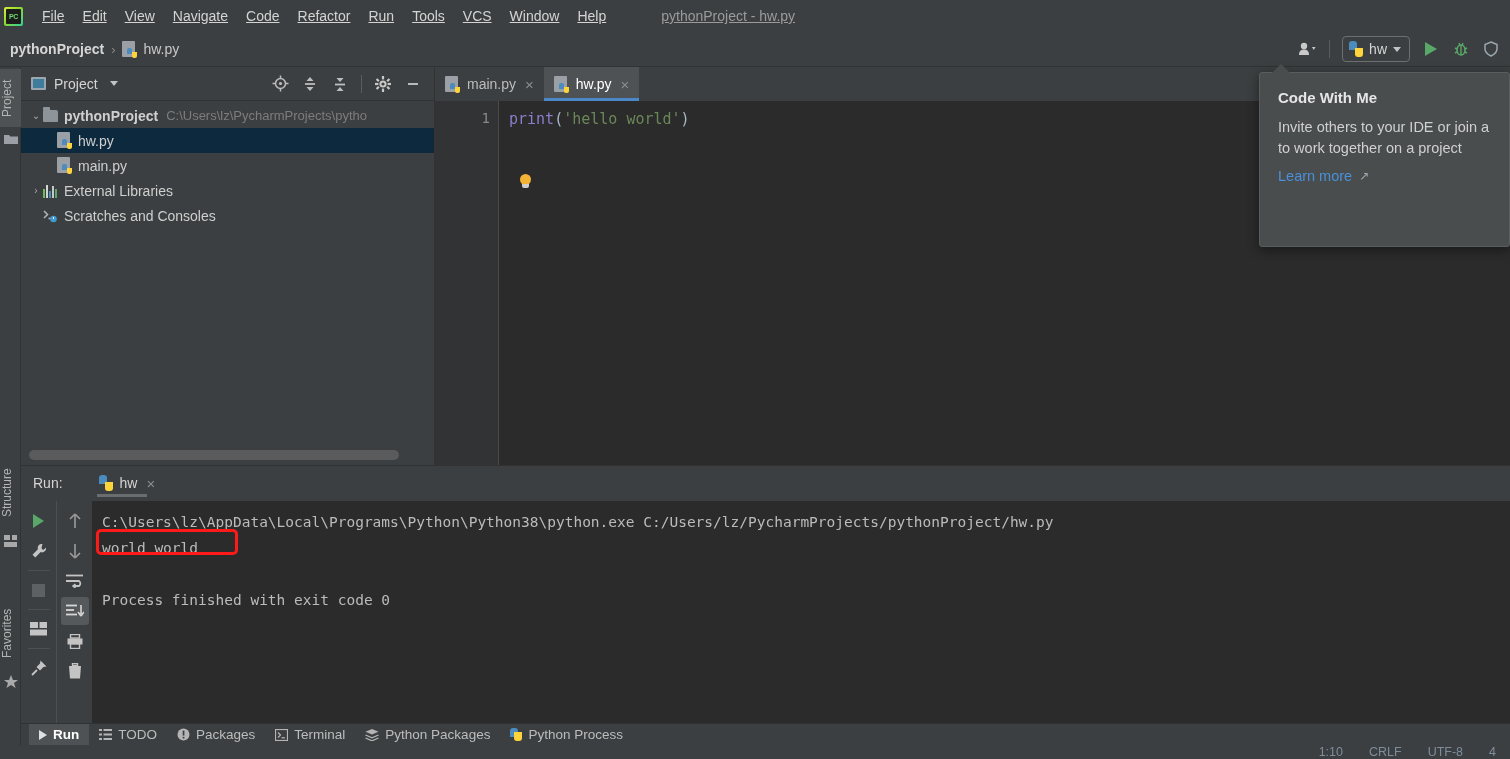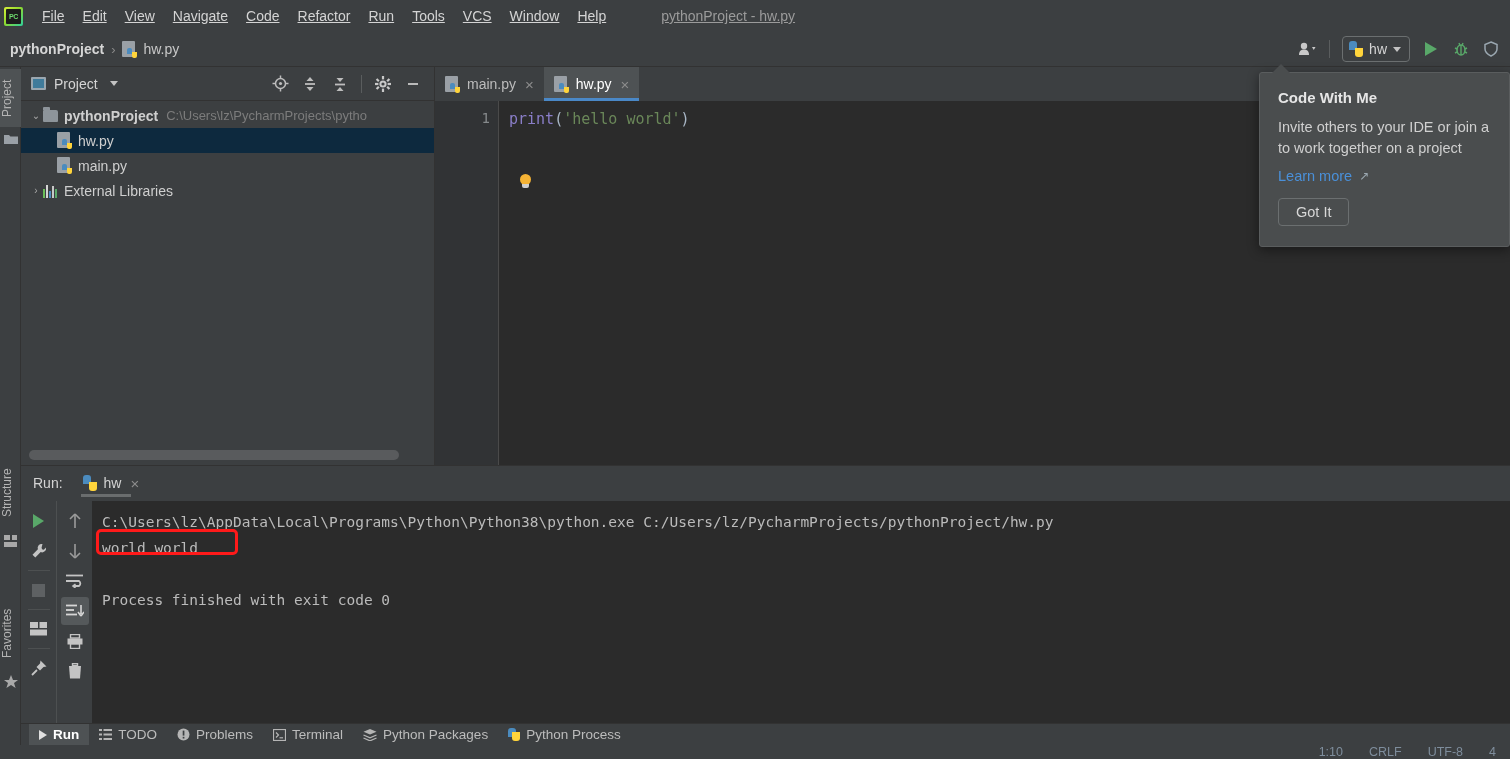--- a/index.html
+++ b/index.html
@@ -172,21 +172,21 @@
   .bulb .base {
     position:absolute; left:4px; top:10px; width:7px; height:4px;
     background:#cfcfcf; border-radius:0 0 2px 2px;
   }
 
   
   .runpanel {
     position:absolute; left:21px; top:465px; right:0; height:258px;
     background:#3c3f41; border-top:1px solid #323232;
   }
-  .runhdr { height:34px; display:flex; align-items:center; padding-left:12px; }
+  .runhdr { height:34px; display:flex; align-items:center; padding-left:12px;gap:16px; }
   .runhdr .lbl { font-size:14px; color:#d4d4d4; margin-right:18px; }
   .runtab {
     display:flex; align-items:center; gap:7px; font-size:14px; color:#d4d4d4;
     position:relative; padding:0 6px 0 2px; height:35px;
   }
   .runtab:after {
     content:""; position:absolute; left:0; right:14px; bottom:4px; height:3px; background:#6a6d6e;
   }
   .runbody { position:absolute; left:0; top:35px; right:0; bottom:0; display:flex; }
   .runtools {
@@ -431,20 +431,32 @@
         <span class="libicon">
           <i style="height:9px;background:#6bbf59;"></i>
             <i style="height:13px;background:#d4d4d4;"></i>
             <i style="height:7px;background:#4b8bbe;"></i>
             <i style="height:12px;background:#c7c7c7;"></i>
             <i style="height:9px;background:#59a869;"></i>
         </span>
         <span class="tlabel">External Libraries</span>
       </div>
 
+      <div class="trow">
+        <span class="arrow"></span>
+        <span class="scratchicon">
+          <svg width="15" height="14" viewBox="0 0 15 14">
+            <path d="M1 2 L4.5 5.5 L1 9" fill="none" stroke="#b0b0b0" stroke-width="1.6"></path>
+            <line x1="5.5" y1="9.5" x2="11" y2="9.5" stroke="#b0b0b0" stroke-width="1.6"></line>
+            <circle cx="10.5" cy="10" r="3.3" fill="#3f9bd4"></circle>
+            <line x1="10.5" y1="8" x2="10.5" y2="10" stroke="#ffffff" stroke-width="1"></line>
+          </svg>
+        </span>
+        <span class="tlabel">Scratches and Consoles</span>
+      </div>
     </div>
 
     <div class="hscroll"></div>
   </div>
 
   <div class="editor">
     <div class="tabbar">
       <div class="tab">
         <span class="filepy">
             <span class="sheet"></span>
@@ -584,21 +596,21 @@
           <rect x="4.5" y="9" width="8.5" height="2" fill="#b5b5b5"></rect>
       </svg>
       <span>TODO</span>
     </div>
     <div class="bitem">
       <svg width="13" height="13" viewBox="0 0 13 13">
         <circle cx="6.5" cy="6.5" r="6" fill="#b5b5b5"></circle>
         <rect x="5.7" y="2.6" width="1.7" height="5" fill="#3c3f41"></rect>
         <rect x="5.7" y="8.8" width="1.7" height="1.7" fill="#3c3f41"></rect>
       </svg>
-      <span>Problems</span>
+      <span>Packages</span>
     </div>
     <div class="bitem">
       <svg width="13" height="12" viewBox="0 0 13 12">
         <rect x="0.5" y="0.5" width="12" height="11" fill="none" stroke="#b5b5b5" stroke-width="1.2"></rect>
         <path d="M3 3.5 L5.5 6 L3 8.5" fill="none" stroke="#b5b5b5" stroke-width="1.2"></path>
         <line x1="6.5" y1="8.8" x2="10" y2="8.8" stroke="#b5b5b5" stroke-width="1.2"></line>
       </svg>
       <span>Terminal</span>
     </div>
     <div class="bitem">
@@ -624,16 +636,15 @@
 
   <div class="popup">
     <div class="arrowup"></div>
     <h3>Code With Me</h3>
     <p>Invite others to your IDE or join a</p>
     <p style="margin-top:-8px;">to work together on a project</p>
     <span class="learnmore">
       <span>Learn more</span>
       <span class="extlink">↗</span>
     </span>
-    <div><span class="gotit">Got It</span></div>
   </div>
 
 </div>
 
 </body></html>

